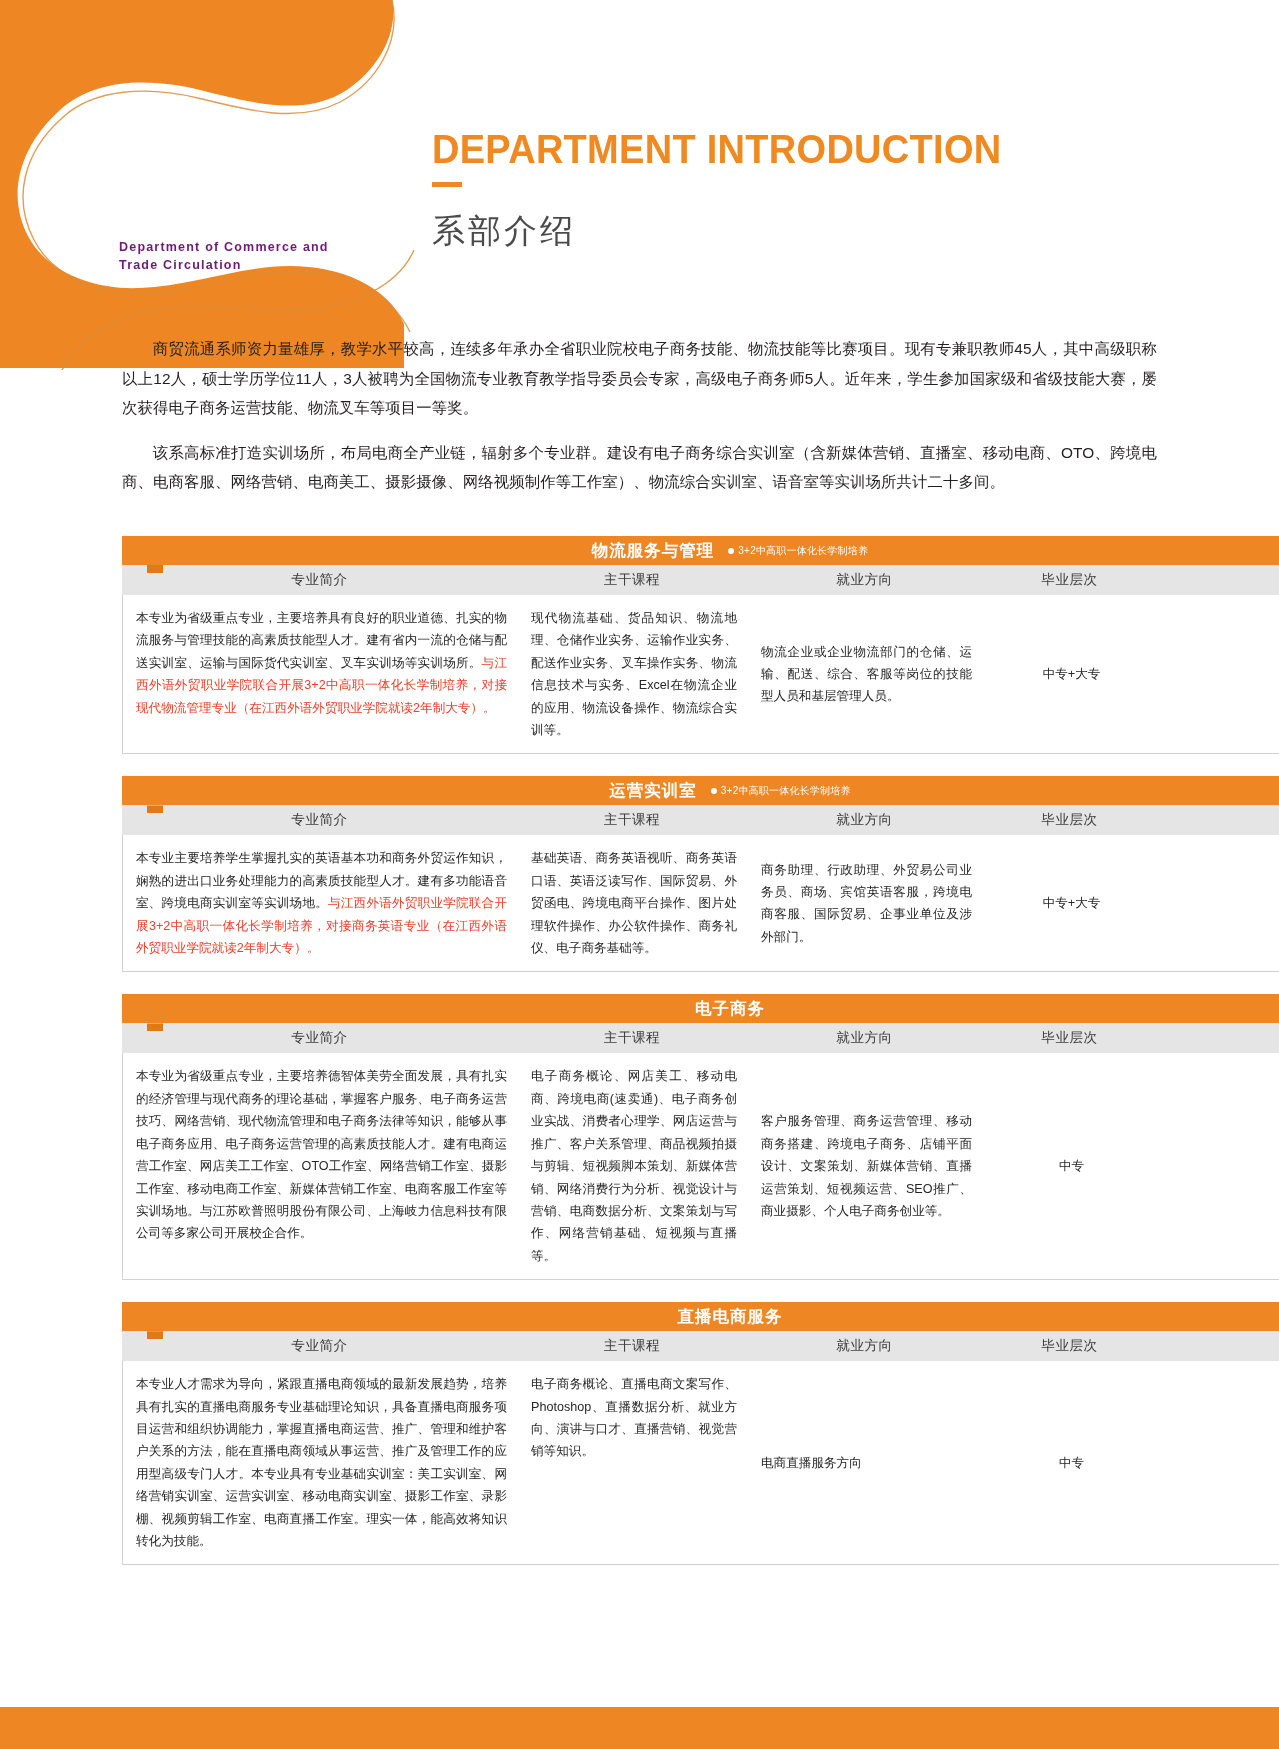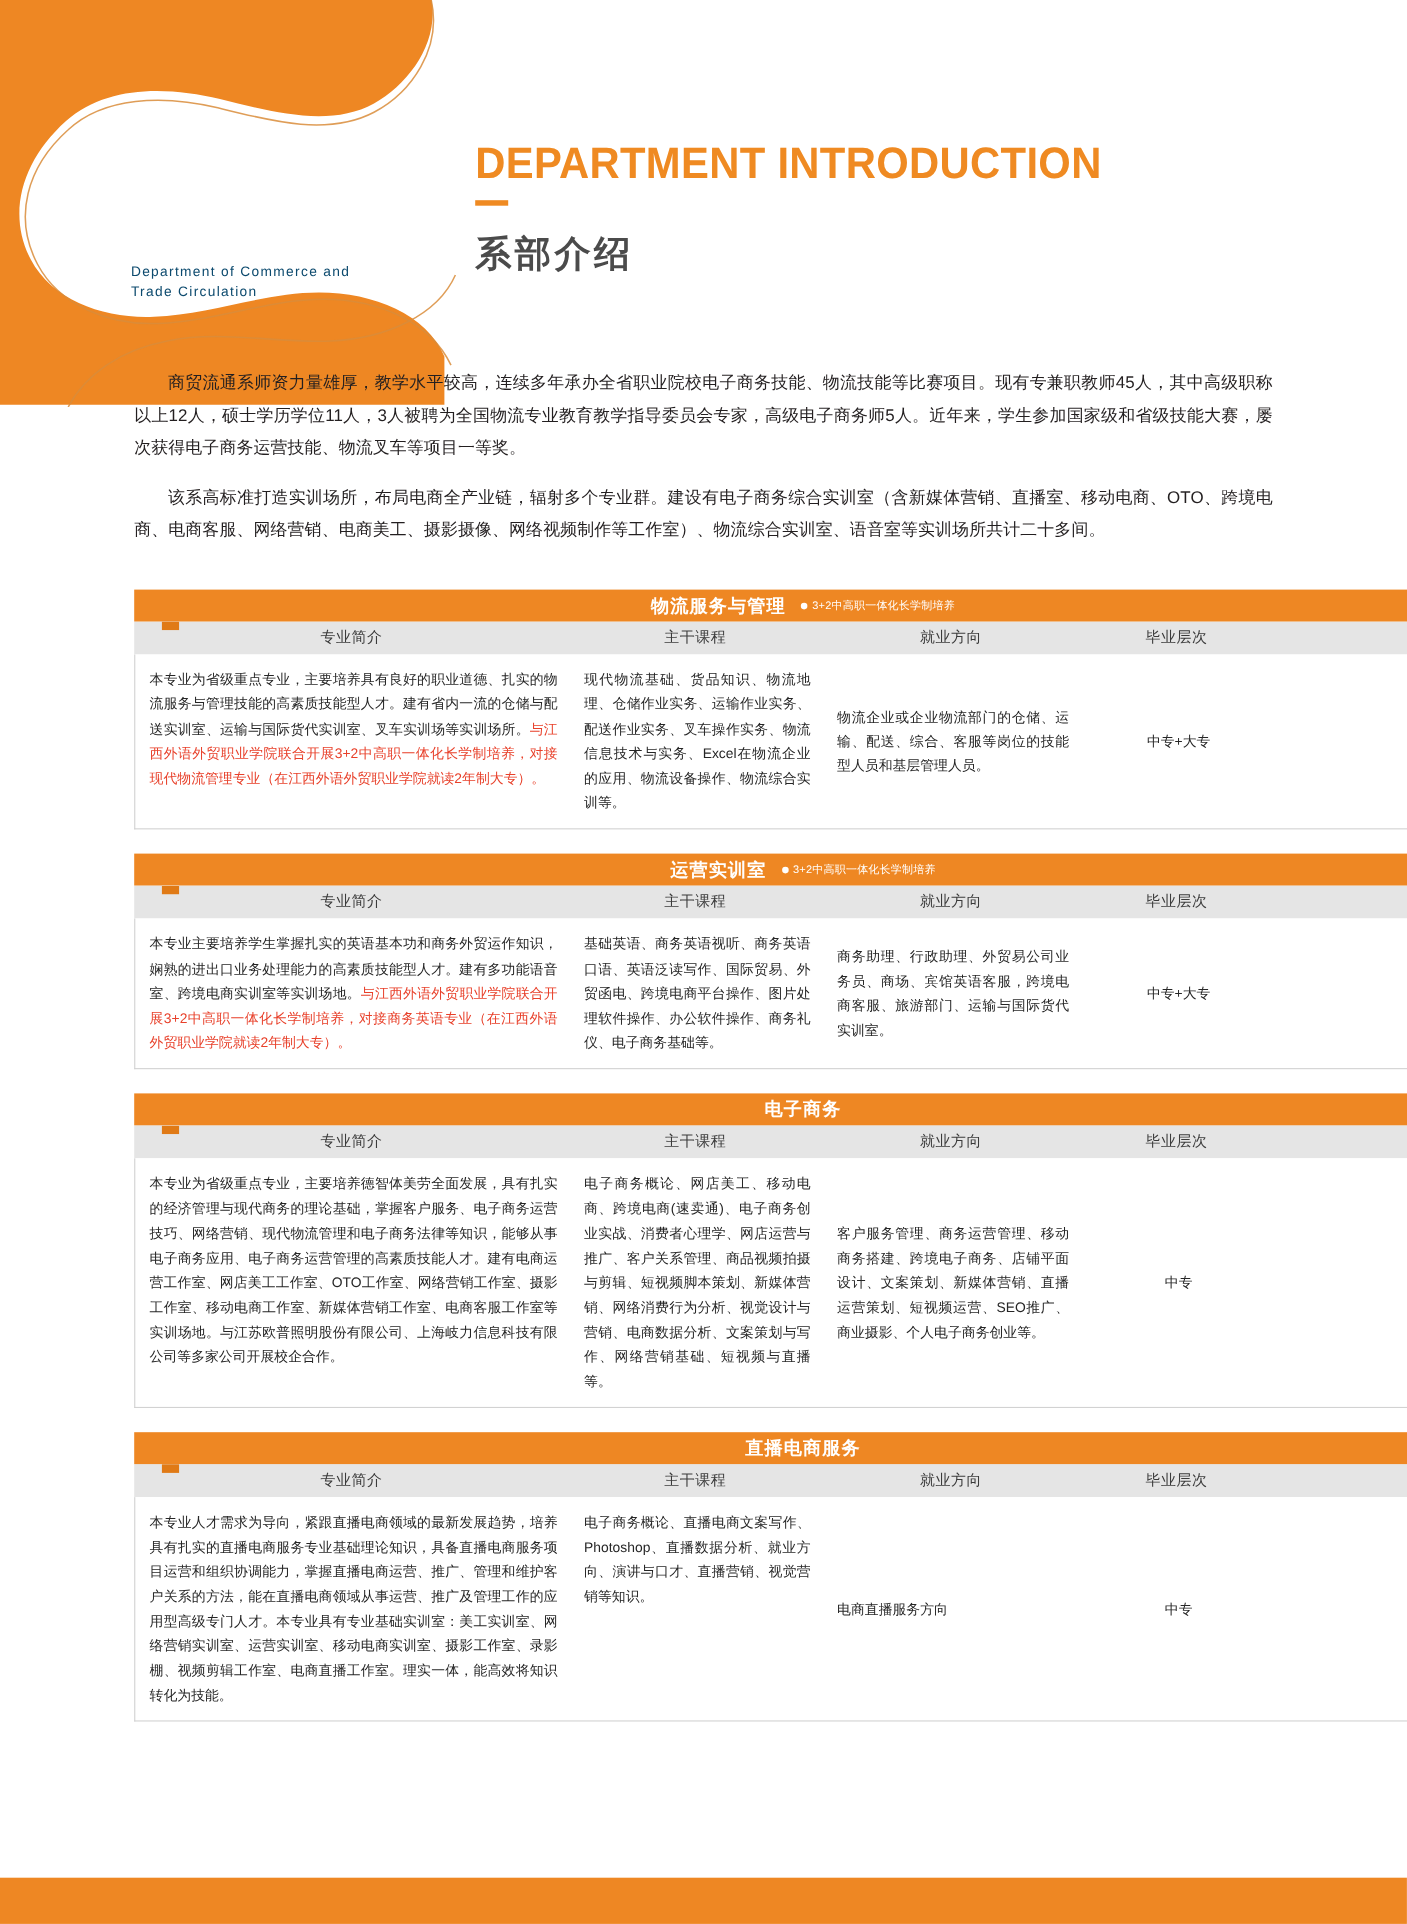--- a/index.html
+++ b/index.html
@@ -57,22 +57,23 @@
     letter-spacing: 2px;
     color: #ffffff;
     line-height: 1.2;
   }
   .park-en {
     position: absolute;
     left: 1px; top: 118px;
     font-size: 12.5px;
     letter-spacing: 1.2px;
     line-height: 1.45;
-    color: #0c4a6e;
+    color: #701a75;
     width: 230px;
+    font-weight: bold;
   }
 
   
   .title-area {
     position: absolute;
     left: 432px; top: 128px;
     width: 700px;
   }
   .title-en {
     font-size: 40px;
@@ -86,21 +87,21 @@
     transform-origin: left center;
   }
   .title-rule {
     margin-top: 12px;
     width: 30px; height: 5px;
     background: #ef8a22;
   }
   .title-cn {
     margin-top: 22px;
     font-size: 33px;
-    font-weight: bold;
+    font-weight: normal;
     letter-spacing: 3px;
     color: #4b4b4b;
   }
 
   
   .body-text {
     position: absolute;
     left: 122px; top: 334px;
     width: 1035px;
   }
@@ -274,21 +275,21 @@
       </div>
       <div class="colhead">
         <div class="c1">专业简介</div>
         <div class="c2">主干课程</div>
         <div class="c3">就业方向</div>
         <div class="c4">毕业层次</div>
       </div>
       <div class="datarow">
         <div class="c1 cell-intro"><span>本专业主要培养学生掌握扎实的英语基本功和商务外贸运作知识，娴熟的进出口业务处理能力的高素质技能型人才。建有多功能语音室、跨境电商实训室等实训场地。</span><span class="redtext">与江西外语外贸职业学院联合开展3+2中高职一体化长学制培养，对接商务英语专业（在江西外语外贸职业学院就读2年制大专）。</span></div>
         <div class="c2 cell-courses">基础英语、商务英语视听、商务英语口语、英语泛读写作、国际贸易、外贸函电、跨境电商平台操作、图片处理软件操作、办公软件操作、商务礼仪、电子商务基础等。</div>
-        <div class="c3 cell-jobs">商务助理、行政助理、外贸易公司业务员、商场、宾馆英语客服，跨境电商客服、旅游部门、运输与国际货代实训室。</div>
+        <div class="c3 cell-jobs">商务助理、行政助理、外贸易公司业务员、商场、宾馆英语客服，跨境电商客服、国际贸易、企事业单位及涉外部门。</div>
         <div class="c4 cell-level">中专+大专</div>
       </div>
     </div>
     <div class="prog-block">
       <div class="prog-bar">
         <span class="prog-bar-title">电子商务</span>
         <div class="prog-notch"></div>
       </div>
       <div class="colhead">
         <div class="c1">专业简介</div>

